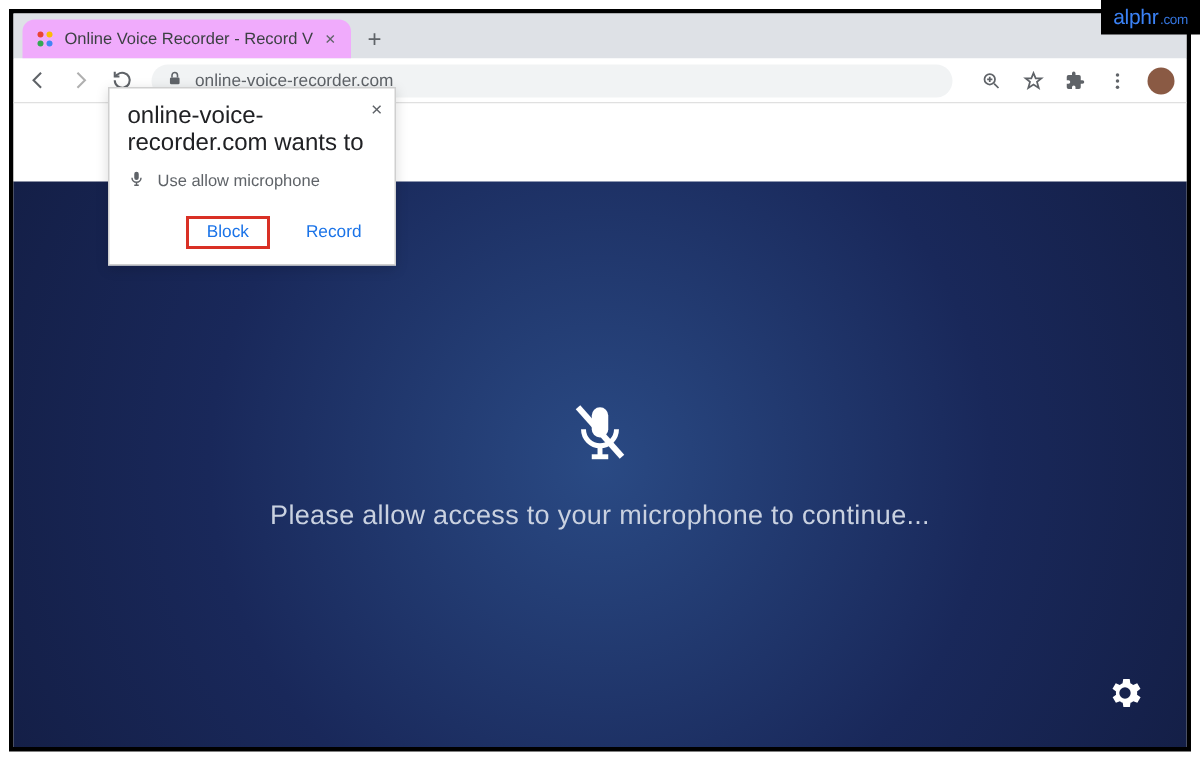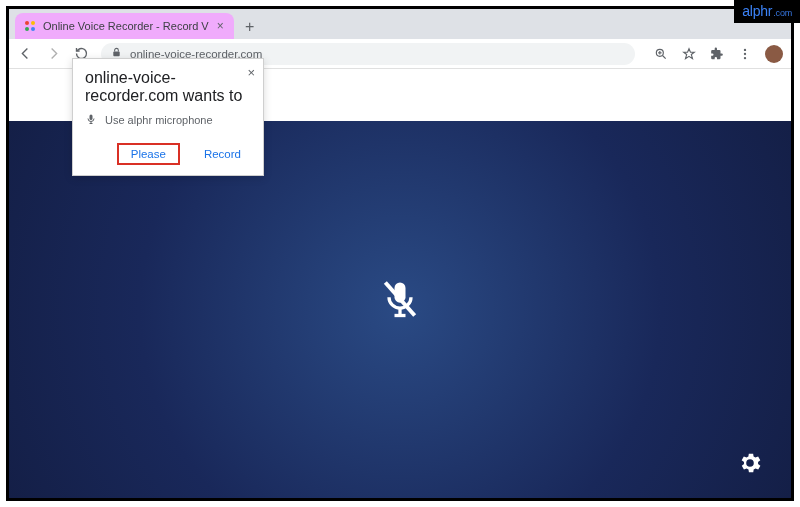--- a/index.html
+++ b/index.html
@@ -221,42 +221,43 @@
   <div class="page">
     <div class="bigicon">
       <svg width="44" height="44" viewBox="0 0 24 24" fill="none" stroke="#fff" stroke-width="1.8">
         <rect x="9" y="3" width="6" height="11" rx="3" fill="#fff" stroke="none"></rect>
         <path d="M6 11a6 6 0 0 0 12 0"></path>
         <line x1="12" y1="17" x2="12" y2="21"></line>
         <line x1="9" y1="21" x2="15" y2="21"></line>
         <line x1="4" y1="3" x2="20" y2="21" stroke-width="2.2"></line>
       </svg>
     </div>
+    <div class="msg">Please allow access to your microphone to continue...</div>
     <div class="gear">
       <svg width="26" height="26" viewBox="0 0 24 24" fill="#fff">
           <path d="M19.4 13a7.5 7.5 0 0 0 .1-1 7.5 7.5 0 0 0-.1-1l2.1-1.6-2-3.4-2.5 1a7.6 7.6 0 0 0-1.7-1l-.4-2.6h-4l-.4 2.6a7.6 7.6 0 0 0-1.7 1l-2.5-1-2 3.4L6.5 11a7.5 7.5 0 0 0-.1 1 7.5 7.5 0 0 0 .1 1l-2.1 1.6 2 3.4 2.5-1a7.6 7.6 0 0 0 1.7 1l.4 2.6h4l.4-2.6a7.6 7.6 0 0 0 1.7-1l2.5 1 2-3.4zM12 15.5A3.5 3.5 0 1 1 15.5 12 3.5 3.5 0 0 1 12 15.5z"></path>
         </svg>
     </div>
   </div>
 
 </div>
 
 <div class="perm">
   <span class="perm-close">×</span>
   <div class="perm-title">online-voice-recorder.com wants to</div>
   <div class="perm-row">
     <span>
       <svg width="12" height="12" viewBox="0 0 24 24" fill="#5f6368">
           <rect x="9" y="3" width="6" height="11" rx="3"></rect>
           <path d="M6 11a6 6 0 0 0 12 0M12 17v4M9 21h6" fill="none" stroke="#5f6368" stroke-width="2"></path>
         </svg>
     </span>
-    <span>Use alphr microphone</span>
+    <span>Use allow microphone</span>
   </div>
   <div class="perm-actions">
-    <span class="perm-btn highlight">Please</span>
+    <span class="perm-btn highlight">Block</span>
     <span class="perm-btn">Record</span>
   </div>
 </div>
 
 <div class="watermark">
   <span>alphr</span><span class="sub">.com</span>
 </div>
 
 </body></html>

